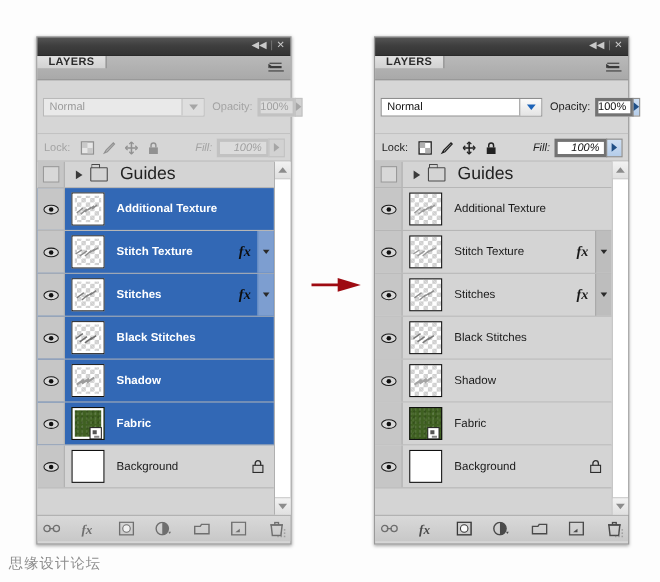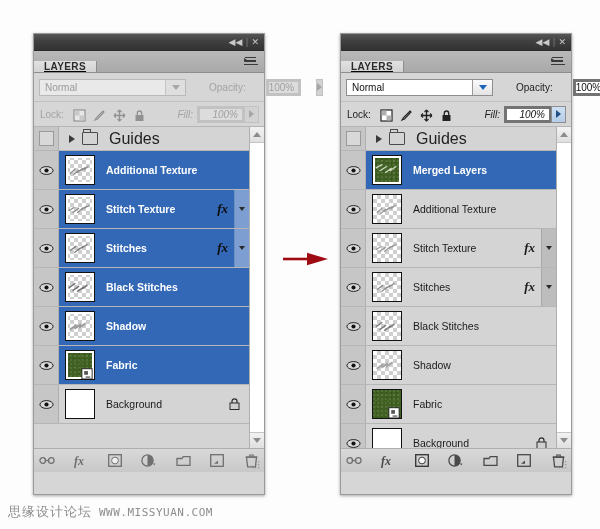--- a/index.html
+++ b/index.html
@@ -35,21 +35,21 @@
     font-family:"DejaVu Sans",sans-serif;
     line-height:14px;
   }
   .titlebar .ctrls .sep{color:#7d7d7d;margin:0 3px;}
 
   .tabbar{
     height:21px;
     background:linear-gradient(to bottom,#b9b9b9 0%,#a9a9a9 100%);
     border-bottom:1px solid #8d8d8d;
     position:relative;
-    display:flex;align-items:flex-end;text-decoration:underline;
+    display:flex;align-items:flex-start;
   }
   .tab{
     background:linear-gradient(to bottom,#e2e2e2 0%,#d2d2d2 100%);
     padding:0 10px;
     display:flex;align-items:center;
     font-size:10px;font-weight:bold;color:#2b2b2b;
     letter-spacing:.4px;
     border-right:1px solid #8d8d8d;
   }
   .tabmenu{
@@ -63,21 +63,21 @@
   .tabmenu i:nth-child(3){width:11px;margin-left:1px;}
   .tabmenu .caret{
     position:absolute;left:0;top:3px;
     width:0;height:0;border-left:3px solid #3a3a3a;
     border-top:2.5px solid transparent;border-bottom:2.5px solid transparent;
   }
 
   
   .blendrow{
     height:24px;display:flex;align-items:center;
-    padding:2px 5px;gap:16px;
+    padding:12px 5px;gap:0;
     background:#d6d6d6;
     border-bottom:1px solid #c0c0c0;
   }
   .combo{
     position:relative;height:17px;flex:0 0 147px;
     border:1px solid #8e8e8e;background:#fff;
     display:flex;align-items:center;box-sizing:border-box;
   }
   .combo .val{font-size:10px;color:#111;padding-left:5px;}
   .combo .arrowbox{
@@ -612,34 +612,20 @@
 
         <div class="row grp">
           <div class="grpcell">
               <span class="grpbox"></span>
             </div>
           <span class="grptri"></span>
           <span class="folder"></span>
           <span class="name grp-name">Guides</span>
         </div>
 
-        <div class="row sel">
-          <div class="eyecell">
-            <svg class="eye" viewBox="0 0 16 11">
-                <ellipse cx="8" cy="5.5" rx="7" ry="4.2" fill="#d8d8d8" stroke="#1c1c1c" stroke-width="1"></ellipse>
-                <circle cx="8" cy="5.5" r="2.2" fill="#111"></circle>
-              </svg>
-          </div>
-          <div class="thumb green sel-thumb">
-            <svg class="stitch" viewBox="0 0 30 30">
-                <path d="M3 13 l7 -4 M7 16 l8 -5 M13 18 l7 -5 M18 16 l7 -5" stroke="#cfd8c0" stroke-width="1.4" fill="none"></path>
-              </svg>
-          </div>
-          <span class="name">Merged Layers</span>
-        </div>
 
         <div class="row">
           <div class="eyecell">
             <svg class="eye" viewBox="0 0 16 11">
                 <ellipse cx="8" cy="5.5" rx="7" ry="4.2" fill="#d8d8d8" stroke="#1c1c1c" stroke-width="1"></ellipse>
                 <circle cx="8" cy="5.5" r="2.2" fill="#111"></circle>
               </svg>
           </div>
           <div class="thumb checker">
             <svg class="stitch" viewBox="0 0 30 30">
@@ -818,16 +804,15 @@
             <rect x="6" y="6" width="1.4" height="1.4"></rect>
             <rect x="3" y="6" width="1.4" height="1.4"></rect>
             <rect x="0" y="6" width="1.4" height="1.4"></rect>
           </g>
         </svg>
     </div>
   </div>
 
   <div class="watermark">
     <span class="wm-cn">思缘设计论坛</span>
-    <span class="wm-en">WWW.MISSYUAN.COM</span>
   </div>
 
 </div>
 
 </body></html>

